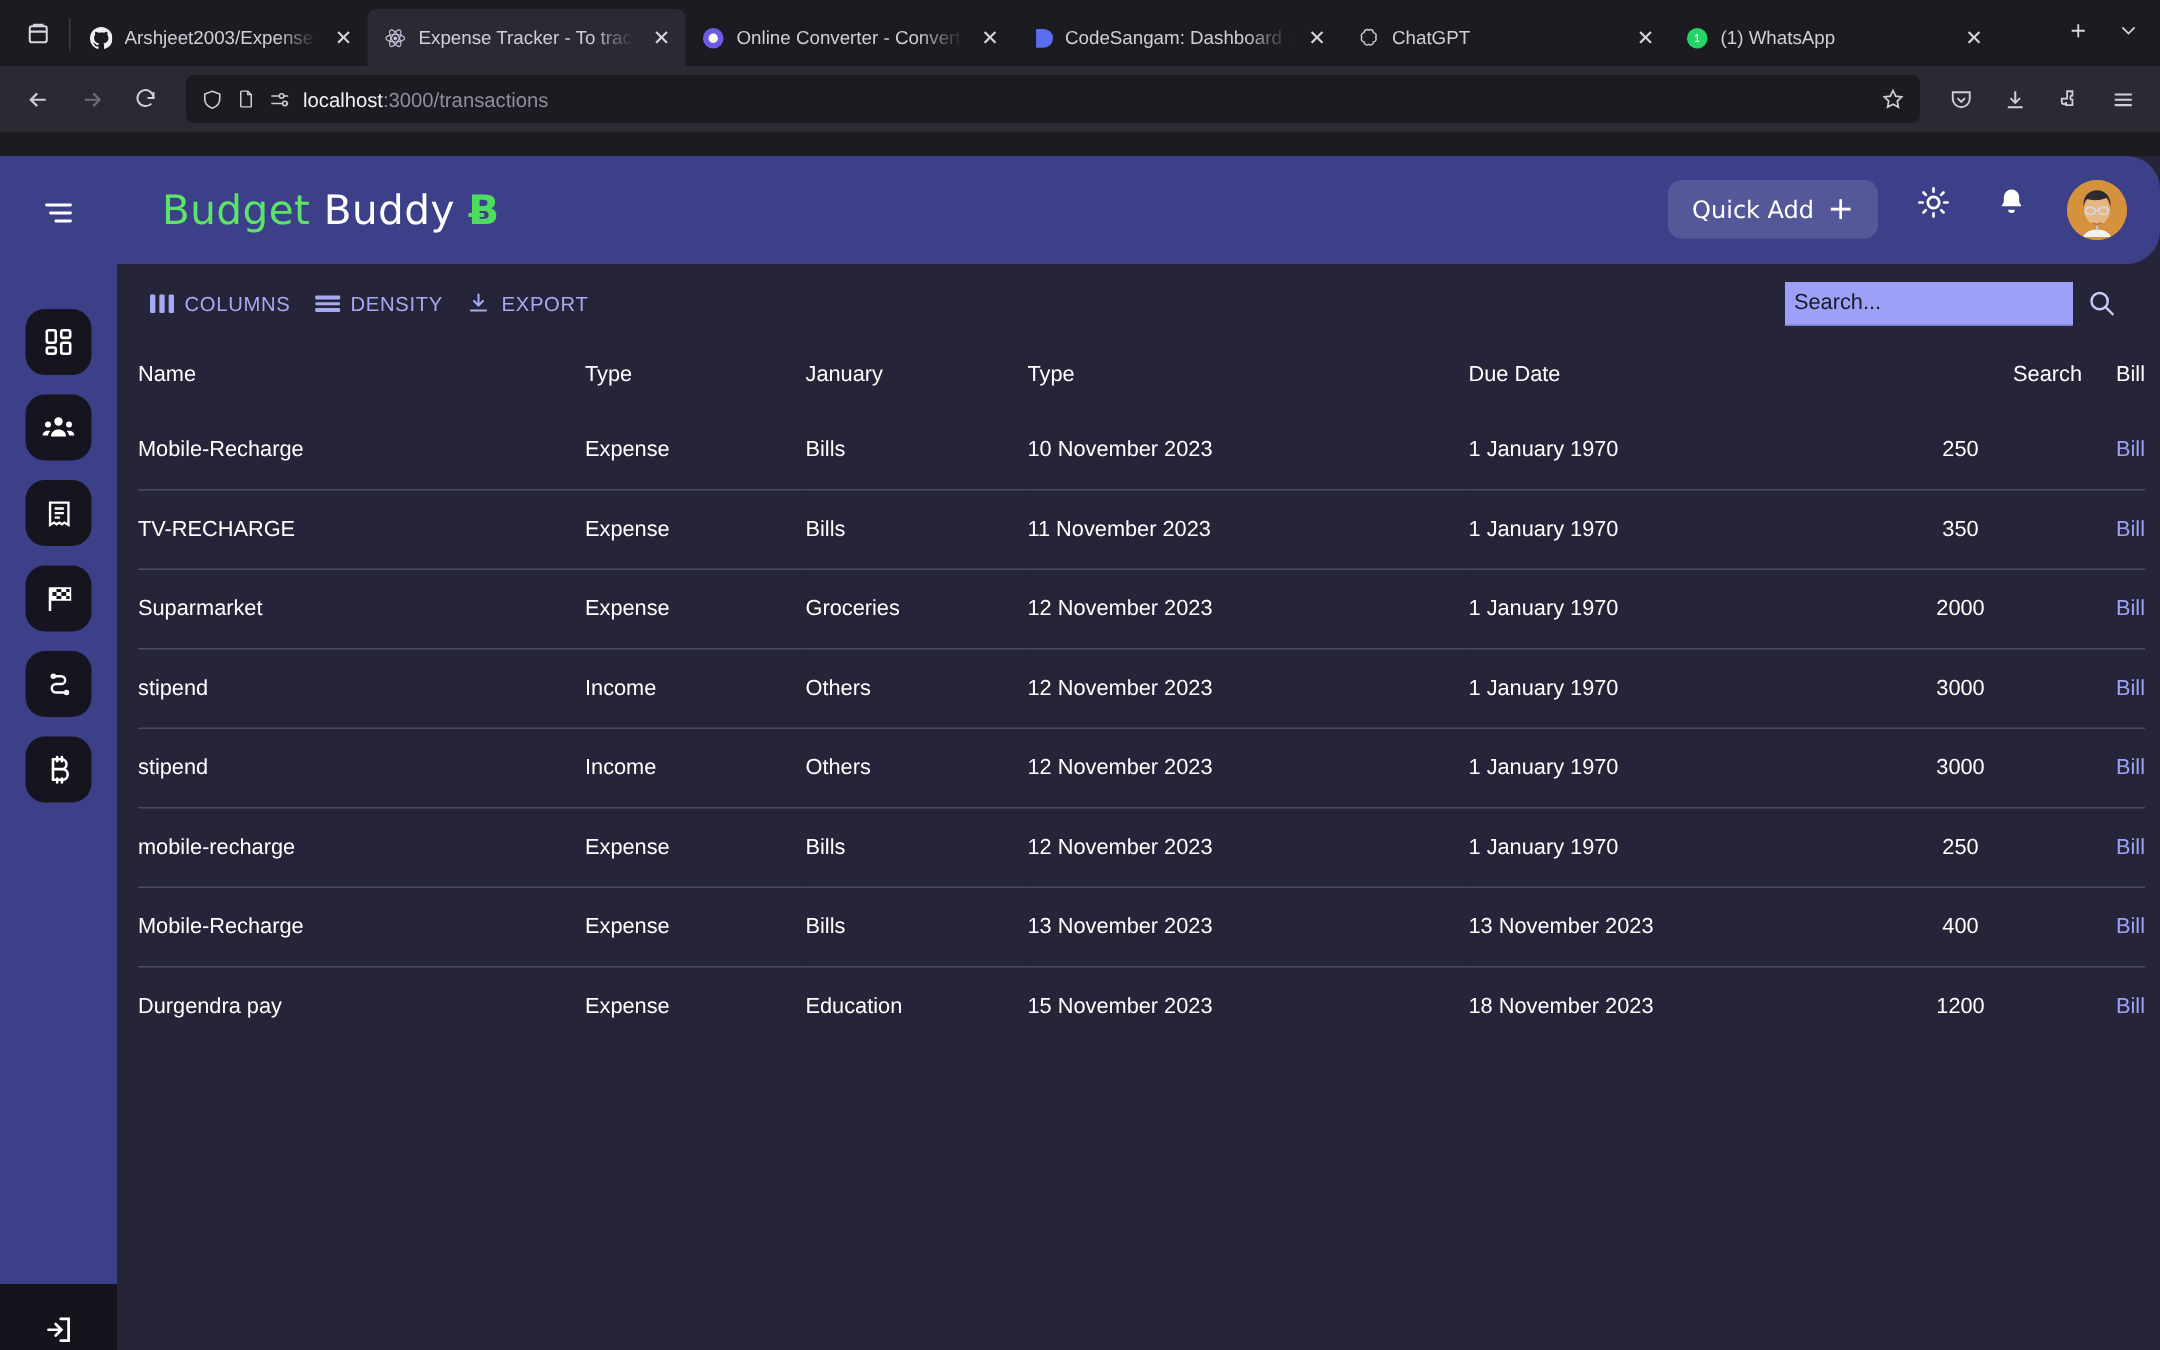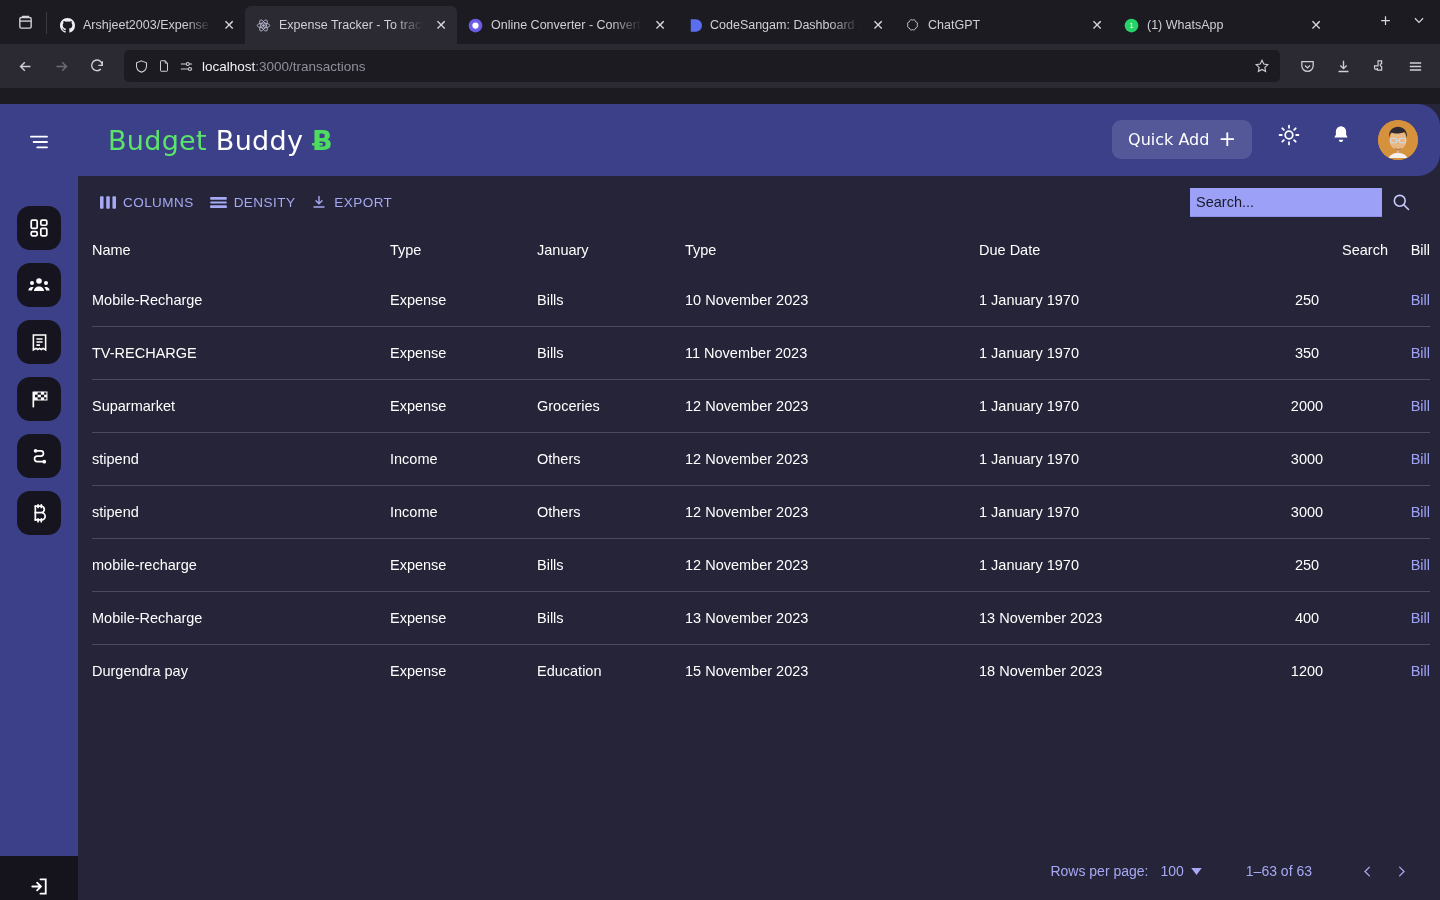--- a/index.html
+++ b/index.html
@@ -591,38 +591,16 @@
               <td>Education</td>
               <td>15 November 2023</td>
               <td>18 November 2023</td>
               <td class="num">1200</td>
               <td class="billcell"><a class="bill-link" href="#">Bill</a></td>
             </tr>
           </tbody>
         </table>
       </div>
 
-      <div class="pager">
-        <span class="rpp-label">Rows per page:</span>
-        <span class="rpp-val">
-          <span>100</span>
-          <span>
-            <svg width="11" height="7" viewBox="0 0 12 8" fill="#a6a9f4">
-                <path d="M0 0h12L6 8z"></path>
-              </svg>
-          </span>
-        </span>
-        <span class="range">1–63 of 63</span>
-        <span class="pg-btn">
-          <svg width="15" height="15" viewBox="0 0 24 24" fill="none" stroke="#a6a9f4" stroke-width="2.1" stroke-linecap="round">
-              <path d="M15 5l-7 7 7 7"></path>
-            </svg>
-        </span>
-        <span class="pg-btn">
-          <svg width="15" height="15" viewBox="0 0 24 24" fill="none" stroke="#a6a9f4" stroke-width="2.1" stroke-linecap="round">
-              <path d="M9 5l7 7-7 7"></path>
-            </svg>
-        </span>
-      </div>
 
     </div>
   </div>
 </div>
 
 </body></html>

